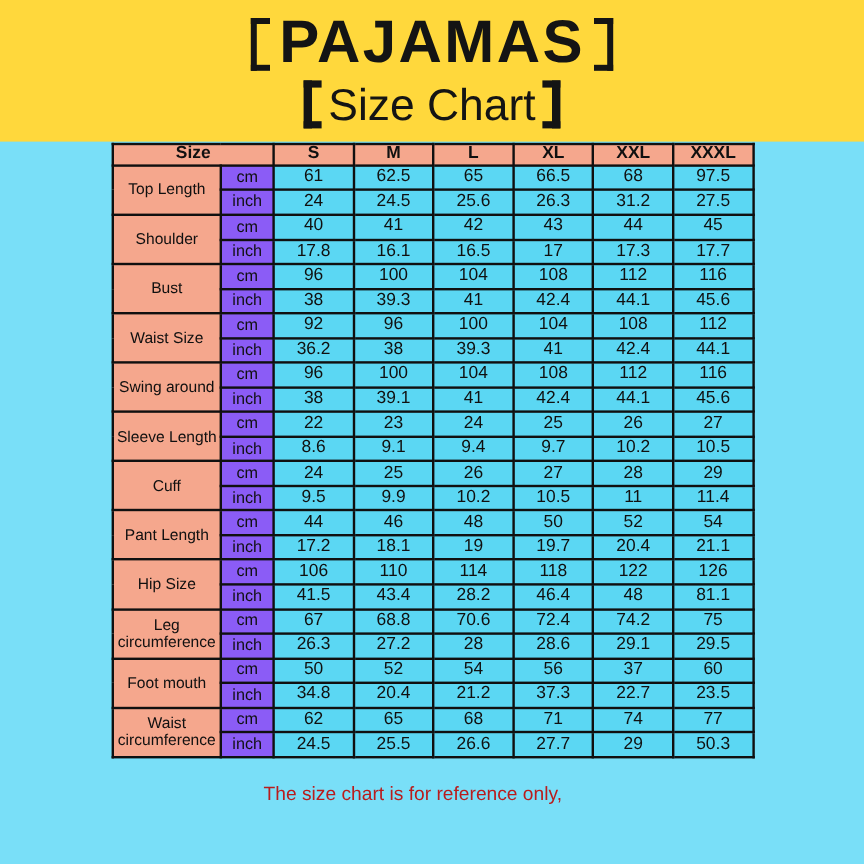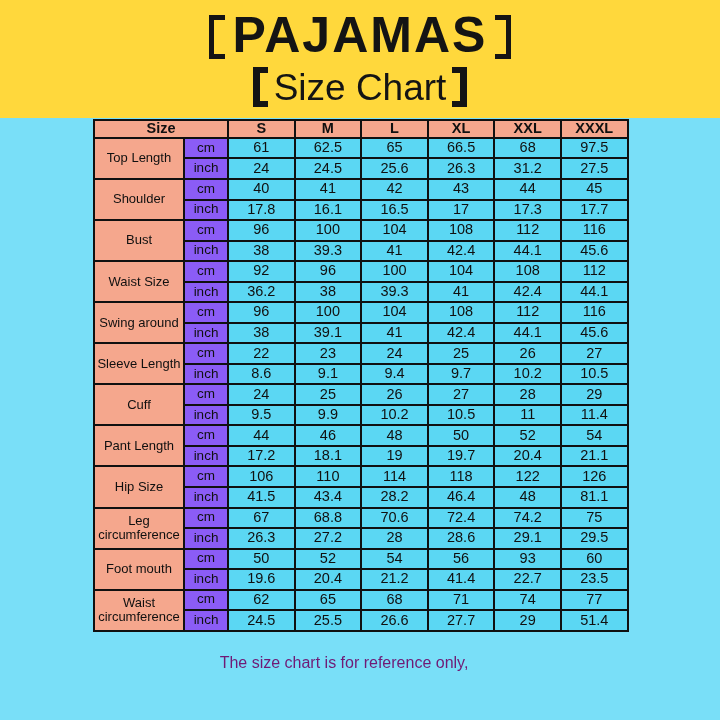--- a/index.html
+++ b/index.html
@@ -34,21 +34,21 @@
     padding:0;font-size:14.5px;line-height:1.1;color:#101010;
   }
   .size-chart th{background:#F5A78D;font-weight:700;}
   .size-chart td.label{background:#F5A78D;font-weight:400;font-size:13px;margin-left:12px;}
   .size-chart td.unit{background:#8b5cf6;font-size:13.5px;}
   .size-chart td.val{background:#5BD7F3;}
   col.c-label{width:90px;}
   col.c-unit{width:44px;}
   col.c-data{width:66.6px;}
 
-  .footer{position:absolute;left:0;top:650px;width:688px;text-align:center;color:#701a75;}
+  .footer{position:absolute;left:0;top:650px;width:688px;text-align:center;color:#b91c1c;}
   .footer div{font-size:16px;line-height:26px;}
 </style>
 </head>
 <body>
 
 <div id="page">
   <div class="yellow-band"></div>
 
   <div class="title">
     <span class="t-bracket left"></span><span>PAJAMAS</span><span class="t-bracket right"></span>
@@ -271,50 +271,50 @@
           <td class="val">29.1</td>
           <td class="val">29.5</td>
         </tr>
         <tr>
           <td class="label" rowspan="2">Foot mouth</td>
           <td class="unit">cm</td>
           <td class="val">50</td>
           <td class="val">52</td>
           <td class="val">54</td>
           <td class="val">56</td>
-          <td class="val">93</td>
+          <td class="val">37</td>
           <td class="val">60</td>
         </tr>
         <tr>
           <td class="unit">inch</td>
-          <td class="val">19.6</td>
+          <td class="val">34.8</td>
           <td class="val">20.4</td>
           <td class="val">21.2</td>
-          <td class="val">41.4</td>
+          <td class="val">37.3</td>
           <td class="val">22.7</td>
           <td class="val">23.5</td>
         </tr>
         <tr>
           <td class="label" rowspan="2">Waist circumference</td>
           <td class="unit">cm</td>
           <td class="val">62</td>
           <td class="val">65</td>
           <td class="val">68</td>
           <td class="val">71</td>
           <td class="val">74</td>
           <td class="val">77</td>
         </tr>
         <tr>
           <td class="unit">inch</td>
           <td class="val">24.5</td>
           <td class="val">25.5</td>
           <td class="val">26.6</td>
           <td class="val">27.7</td>
           <td class="val">29</td>
-          <td class="val">51.4</td>
+          <td class="val">50.3</td>
         </tr>
       </tbody>
   </table>
 
   <div class="footer">
     <div>The size chart is for reference only,</div>
   </div>
 </div>
 
 </body></html>

